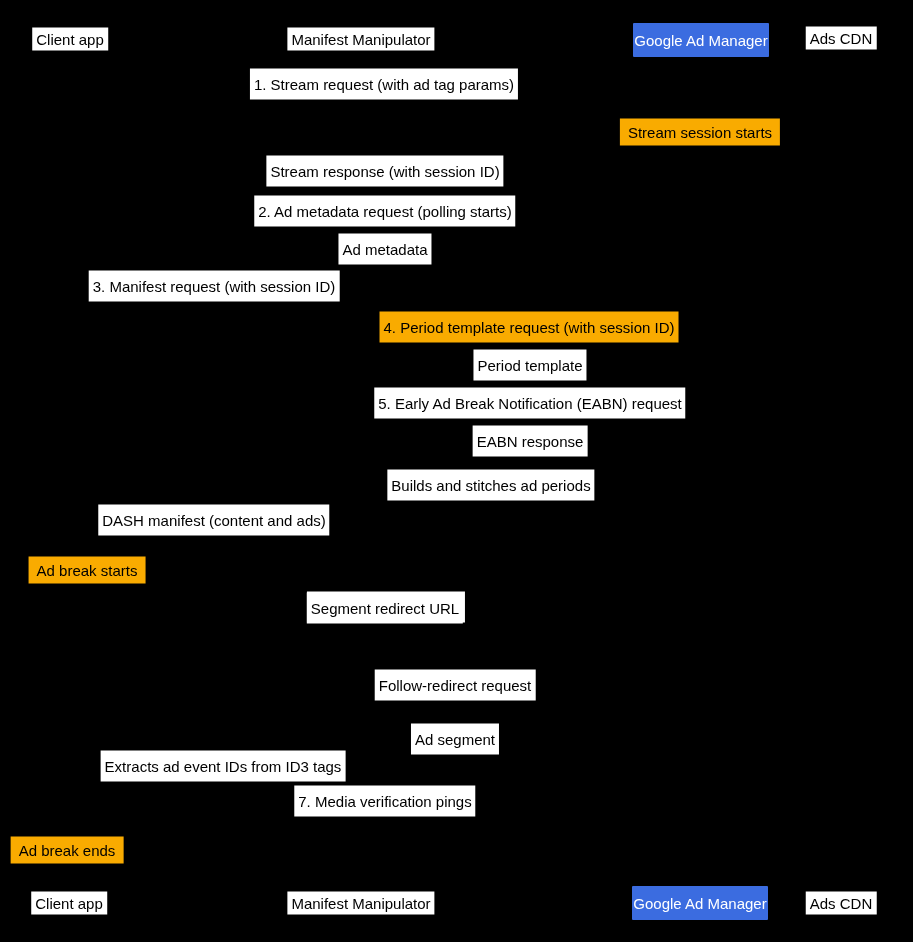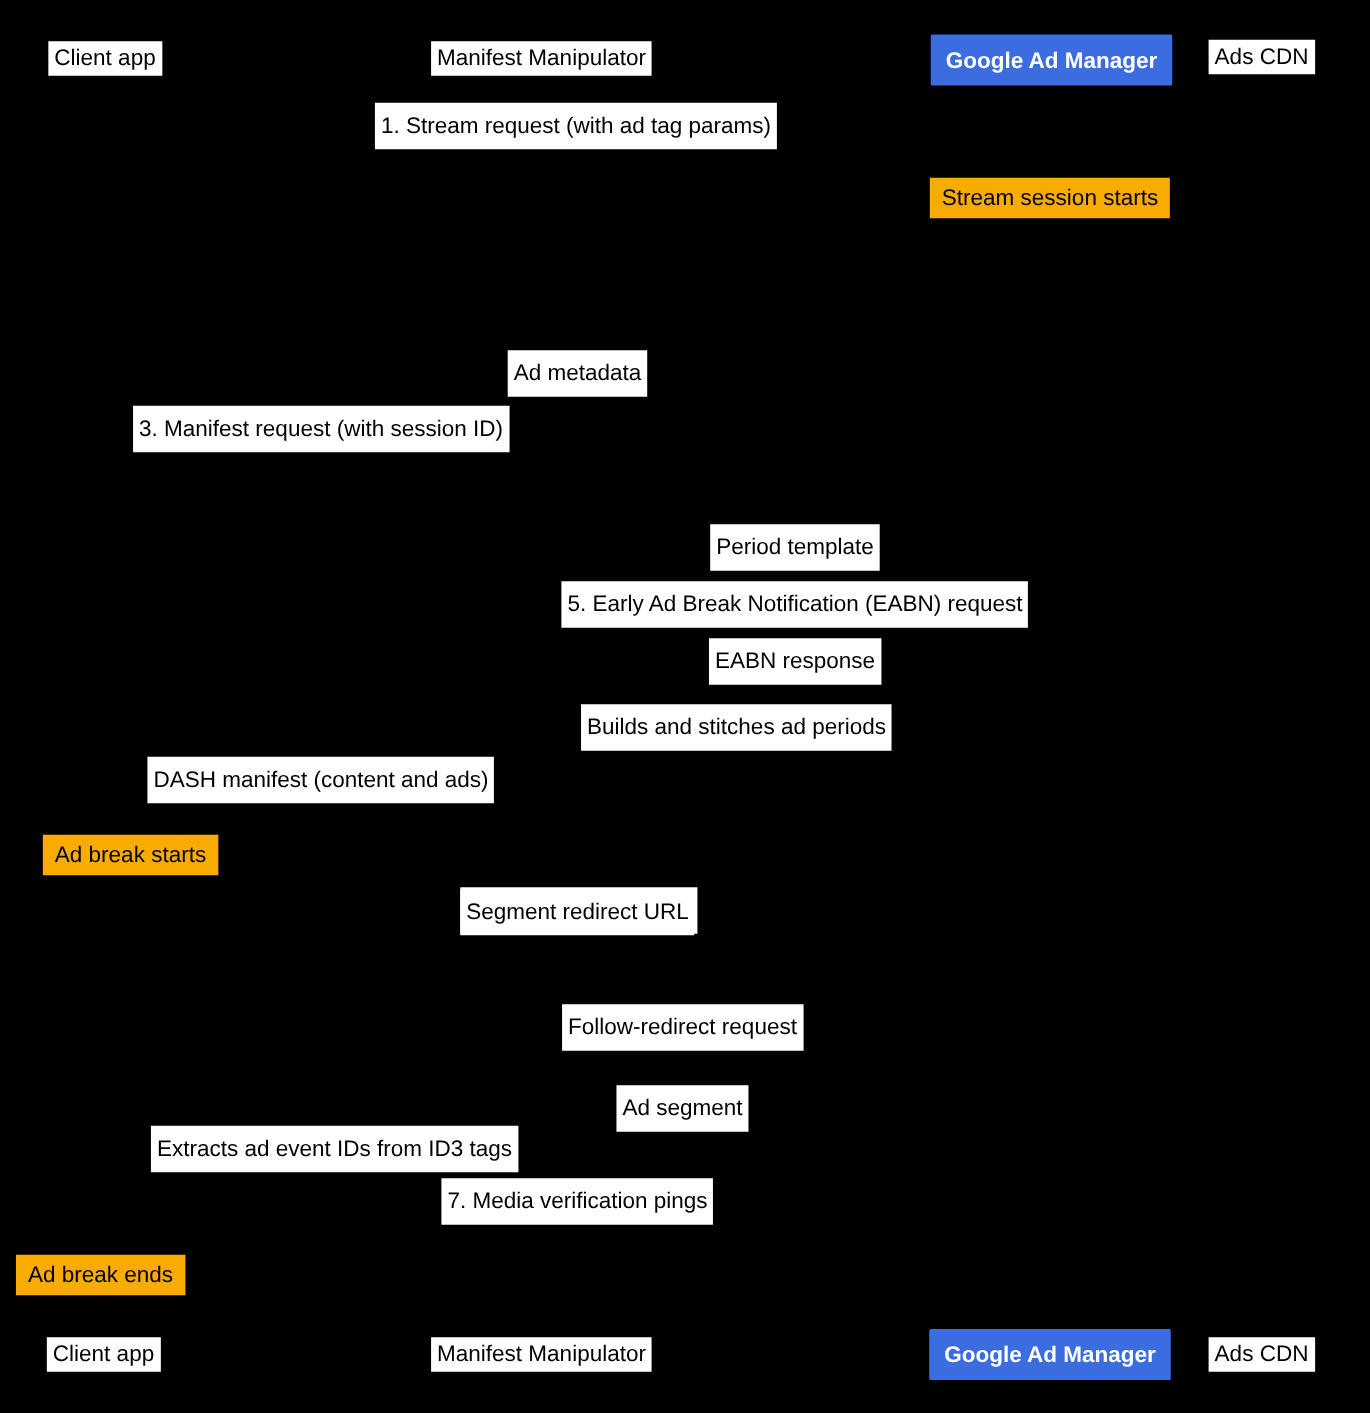--- a/index.html
+++ b/index.html
@@ -40,47 +40,50 @@
     white-space:nowrap;
     background:var(--label-background);
     color:var(--label-text);
     font-size:15px;
     line-height:19px;
     padding:2px 4px;
   }
   .actor.gam{
     background:var(--gam-background);
     color:var(--gam-text);
-    width:161px;height:34px;
+    width:136px;height:34px;
     padding:0;
     display:flex;align-items:center;justify-content:center;
-    font-weight:700;
+    font-weight:400;
     border-radius:1px;
   }
 </style>
 </head>
 <body>
 
 <div class="seq">
 
   <div class="actor" style="left:70px;top:39px">Client app</div>
   <div class="actor" style="left:361px;top:39px">Manifest Manipulator</div>
   <div class="actor gam" style="left:701px;top:40px">Google Ad Manager</div>
   <div class="actor" style="left:841px;top:38px">Ads CDN</div>
 
   <div class="label" style="left:384px;top:84px">1. Stream request (with ad tag params)</div>
 
   <div class="label note" style="left:700px;top:132px">Stream session starts</div>
 
+  <div class="label" style="left:385px;top:171px">Stream response (with session ID)</div>
 
+  <div class="label" style="left:385px;top:211px">2. Ad metadata request (polling starts)</div>
 
   <div class="label" style="left:385px;top:249px">Ad metadata</div>
 
   <div class="label" style="left:214px;top:286px">3. Manifest request (with session ID)</div>
 
+  <div class="label highlight" style="left:529px;top:327px">4. Period template request (with session ID)</div>
 
   <div class="label" style="left:530px;top:365px">Period template</div>
 
   <div class="label" style="left:530px;top:403px">5. Early Ad Break Notification (EABN) request</div>
 
   <div class="label" style="left:530px;top:441px">EABN response</div>
 
   <div class="label" style="left:214px;top:520px">DASH manifest (content and ads)</div>
 
   <div class="label" style="left:491px;top:485px">Builds and stitches ad periods</div>

